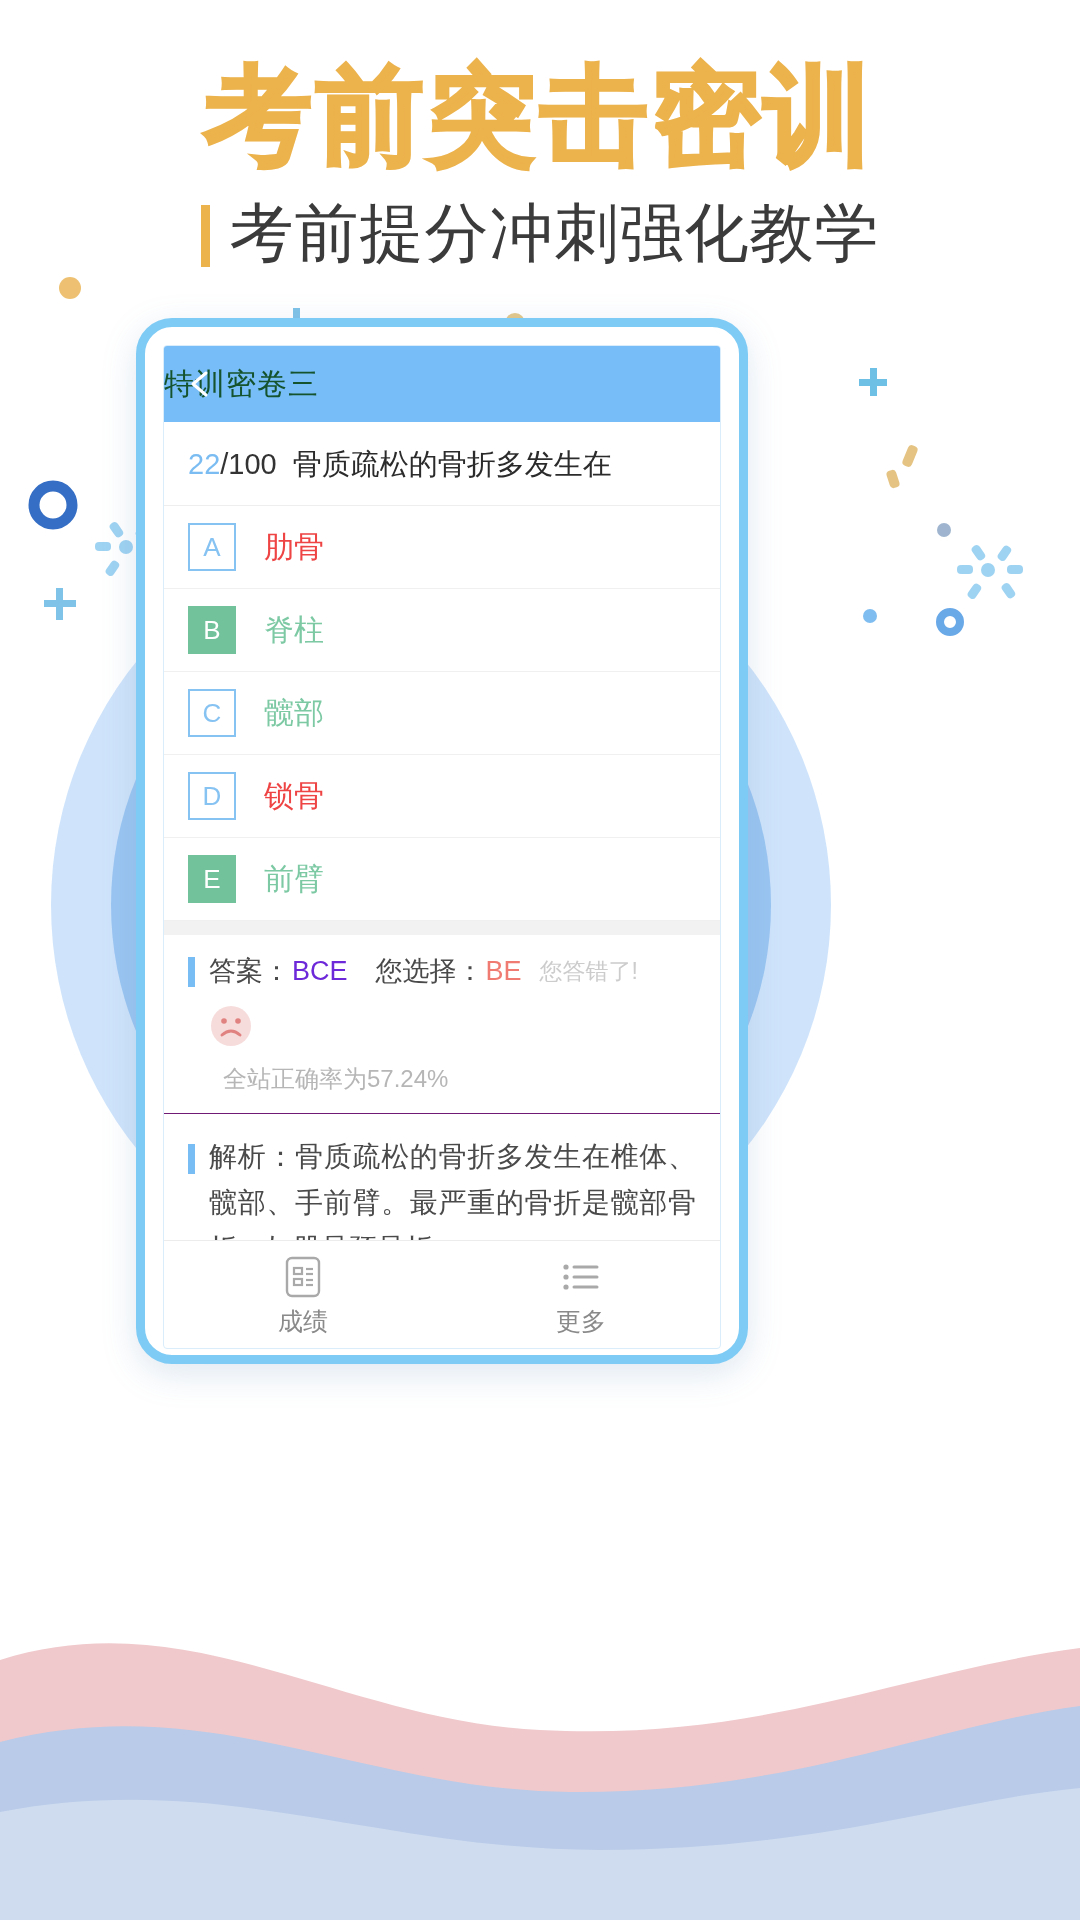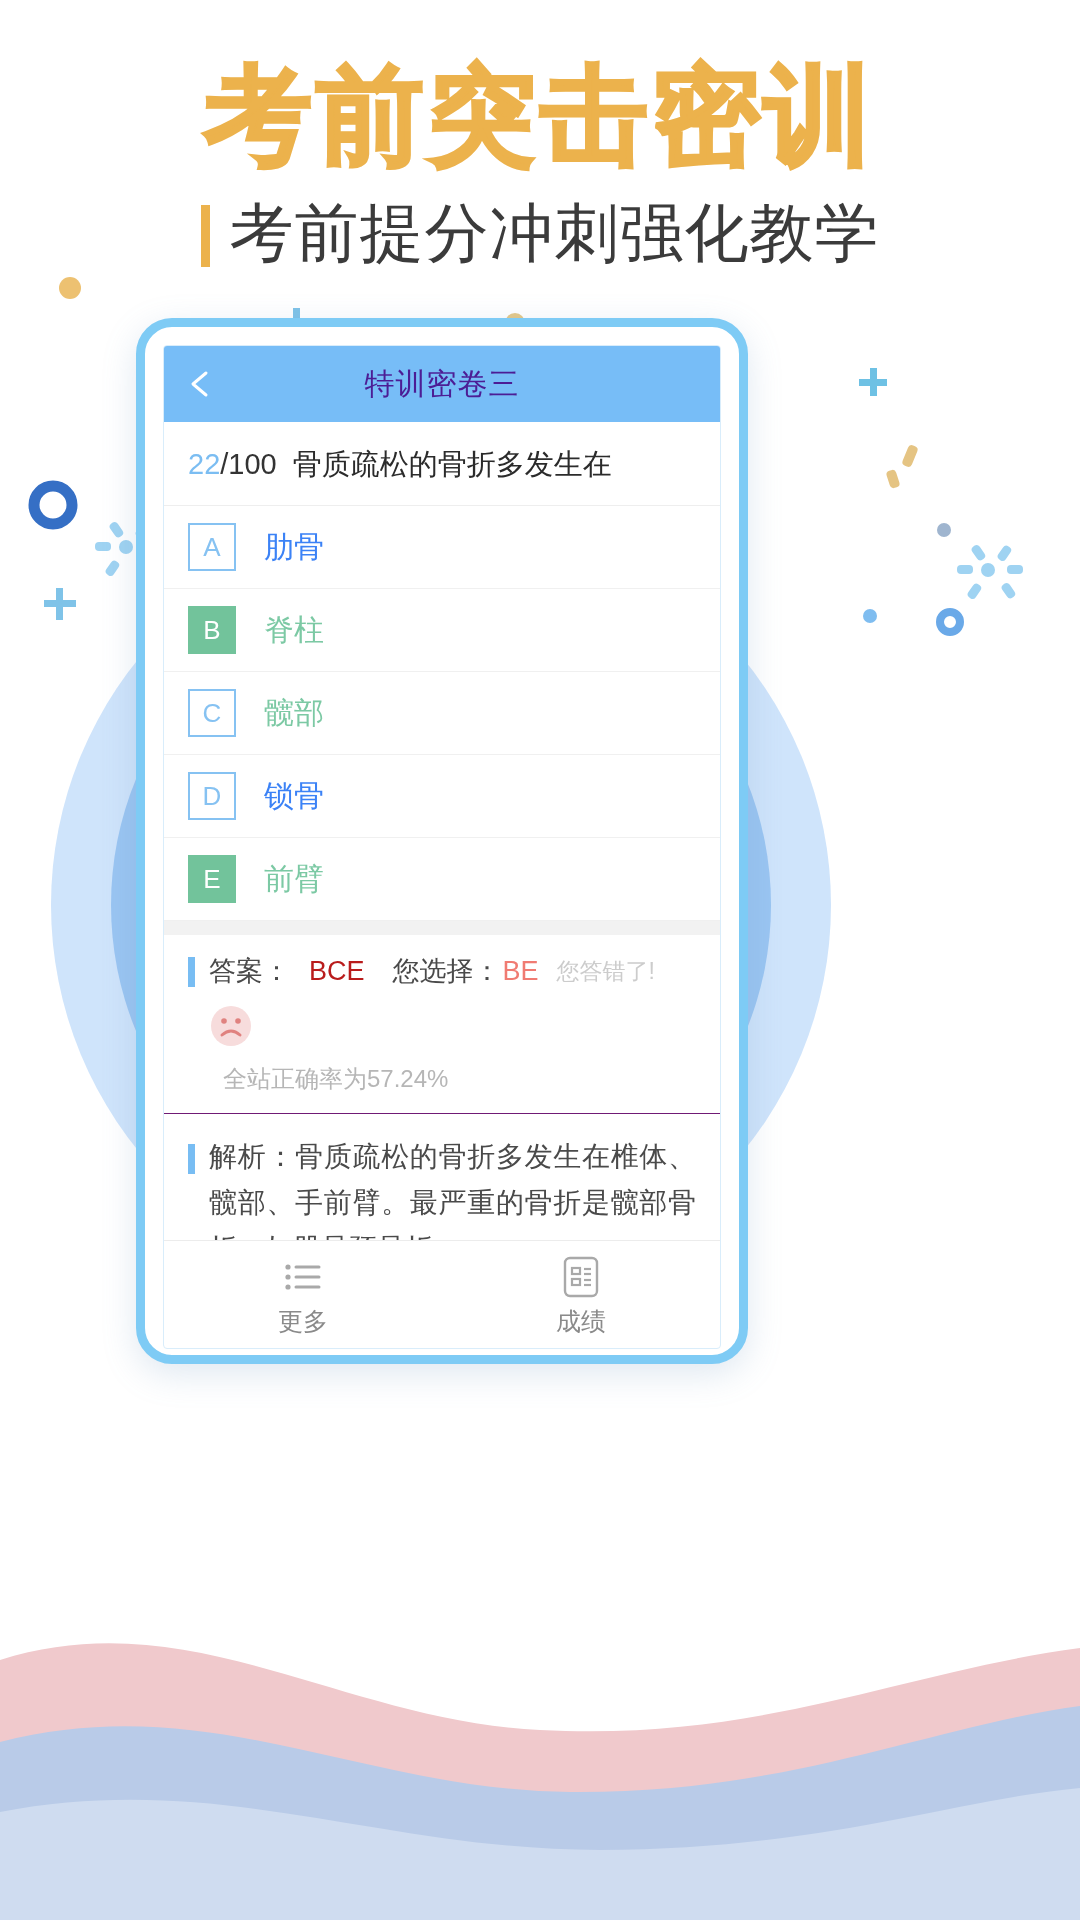--- a/index.html
+++ b/index.html
@@ -66,22 +66,22 @@
   
   .app-header {
     height: 76px; flex: none;
     background: #77bdf7;
     display: flex; align-items: center;
     position: relative;
   }
   .back-icon { position: absolute; left: 22px; top: 50%; transform: translateY(-50%);
                 width: 30px; height: 30px; }
   .app-title {
-    width: 100%; text-align: center;
-    color: #4c1d95; font-size: 30px; font-weight: 400; letter-spacing: 1px;
+    width: 100%; 
+    color: #14532d; font-size: 30px; font-weight: 400; letter-spacing: 1px;
   }
 
   
   .stem {
     flex: none;
     padding: 22px 24px 20px 24px;
     font-size: 29px; color: #2b2b2b; line-height: 1.4;
     border-bottom: 1px solid #eeeeee;
     white-space: nowrap;
   }
@@ -99,33 +99,33 @@
   }
   .opt-badge {
     width: 48px; height: 48px; flex: none;
     display: flex; align-items: center; justify-content: center;
     font-size: 26px; line-height: 1;
     font-family: "Liberation Sans", sans-serif;
   }
   .opt-badge.outline { border: 2px solid #86c2f2; color: #86c2f2; background: #fff; }
   .opt-badge.filled  { background: #72c39b; color: #ffffff; border: 2px solid #72c39b; }
   .opt-text { margin-left: 28px; font-size: 30px; line-height: 1; }
-  .opt-text.normal { color: #3b82f6; text-align: center; }
+  .opt-text.normal { color: #ef4444; text-align: center; }
   .opt-text.correct { color: #7cc9a4; }
 
   
   .panel-gap { height: 14px; background: #f2f2f2; flex: none; }
   .answer-block {
     flex: none; padding: 22px 24px 18px 24px;
     border-bottom: 1px solid #701a75;
   }
   .ans-line { display: flex; align-items: center; font-size: 27px; line-height: 1; }
   .blue-bar { width: 7px; height: 30px; background: #78bdf3; flex: none; margin-right: 14px; }
   .lbl { color: #4a4a4a; }
-  .ans-correct { color: #b91c1c; margin-left: 19px; }
+  .ans-correct { color: #6d28d9; margin-left: 2px; }
   .ans-sep { width: 28px; flex: none; }
   .ans-yours { color: #f07b72; margin-left: 2px; }
   .ans-wrong { color: #cccccc; font-size: 23px; margin-left: 18px; text-align: center; }
   .sad-face { margin: 18px 0 0 22px; width: 42px; height: 42px; display:block; }
   .rate { margin-top: 16px; margin-left: 35px; color: #b6b6b6; font-size: 24px; }
 
   
   .explain {
     flex: 1 1 auto; padding: 20px 24px 0 24px; overflow: hidden;
     position: relative;
@@ -283,39 +283,39 @@
     </div>
 
     <div class="explain">
       <div class="ex-row">
         <span class="blue-bar" style="margin-top:10px"></span>
         <div class="ex-text"><span>解析：</span><span>骨质疏松的骨折多发生在椎体、髋部、手前臂。最严重的骨折是髋部骨折，如股骨颈骨折。</span></div>
       </div>
     </div>
 
     <div class="tabbar">
-      <div class="tab">
-        <svg width="44" height="44" viewBox="0 0 44 44">
-          <circle cx="7" cy="12" r="2.6" fill="#a9a9a9"></circle>
-          <circle cx="7" cy="22" r="2.6" fill="#a9a9a9"></circle>
-          <circle cx="7" cy="32" r="2.6" fill="#a9a9a9"></circle>
-          <line x1="15" y1="12" x2="38" y2="12" stroke="#a9a9a9" stroke-width="3" stroke-linecap="round"></line>
-          <line x1="15" y1="22" x2="38" y2="22" stroke="#a9a9a9" stroke-width="3" stroke-linecap="round"></line>
-          <line x1="15" y1="32" x2="38" y2="32" stroke="#a9a9a9" stroke-width="3" stroke-linecap="round"></line>
-        </svg>
-        <span class="tab-label">更多</span>
-      </div>
       <div class="tab">
         <svg width="40" height="44" viewBox="0 0 40 44">
           <rect x="4" y="3" width="32" height="38" rx="5" fill="none" stroke="#a9a9a9" stroke-width="2.4"></rect>
           <rect x="11" y="13" width="8" height="6" fill="none" stroke="#a9a9a9" stroke-width="2.2"></rect>
           <line x1="23" y1="14" x2="30" y2="14" stroke="#a9a9a9" stroke-width="2.2"></line>
           <line x1="23" y1="19" x2="30" y2="19" stroke="#a9a9a9" stroke-width="2.2"></line>
           <rect x="11" y="24" width="8" height="6" fill="none" stroke="#a9a9a9" stroke-width="2.2"></rect>
           <line x1="23" y1="25" x2="30" y2="25" stroke="#a9a9a9" stroke-width="2.2"></line>
           <line x1="23" y1="30" x2="30" y2="30" stroke="#a9a9a9" stroke-width="2.2"></line>
         </svg>
         <span class="tab-label">成绩</span>
       </div>
+      <div class="tab">
+        <svg width="44" height="44" viewBox="0 0 44 44">
+          <circle cx="7" cy="12" r="2.6" fill="#a9a9a9"></circle>
+          <circle cx="7" cy="22" r="2.6" fill="#a9a9a9"></circle>
+          <circle cx="7" cy="32" r="2.6" fill="#a9a9a9"></circle>
+          <line x1="15" y1="12" x2="38" y2="12" stroke="#a9a9a9" stroke-width="3" stroke-linecap="round"></line>
+          <line x1="15" y1="22" x2="38" y2="22" stroke="#a9a9a9" stroke-width="3" stroke-linecap="round"></line>
+          <line x1="15" y1="32" x2="38" y2="32" stroke="#a9a9a9" stroke-width="3" stroke-linecap="round"></line>
+        </svg>
+        <span class="tab-label">更多</span>
+      </div>
     </div>
 
   </div>
 </div>
 
 </body></html>

